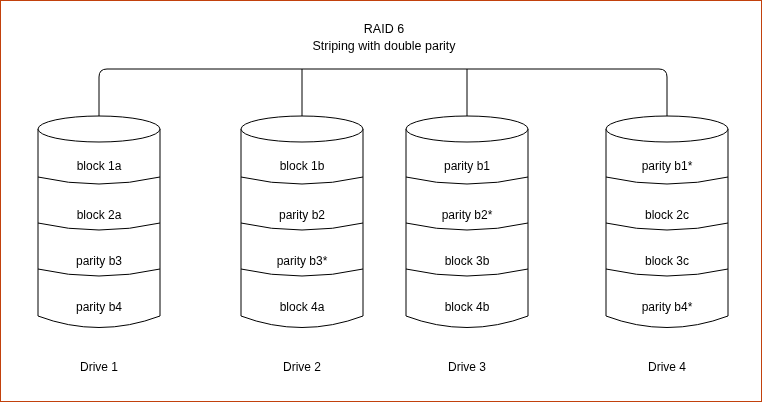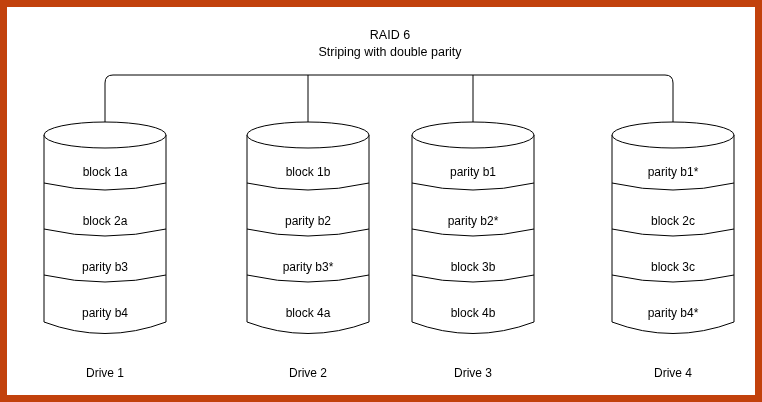--- a/index.html
+++ b/index.html
@@ -9,21 +9,21 @@
   }
   body {
     font-family: "Liberation Sans", sans-serif;
   }
   #canvas {
     position: relative;
     width: 762px;
     height: 402px;
     background: #ffffff;
     box-sizing: border-box;
-    border: 7px solid #c2410c;
+    border: 1px solid #c2410c;
     overflow: hidden;
   }
   #diagram-svg {
     position: absolute;
     left: 0;
     top: 0;
     width: 762px;
     height: 402px;
     display: block;
   }

